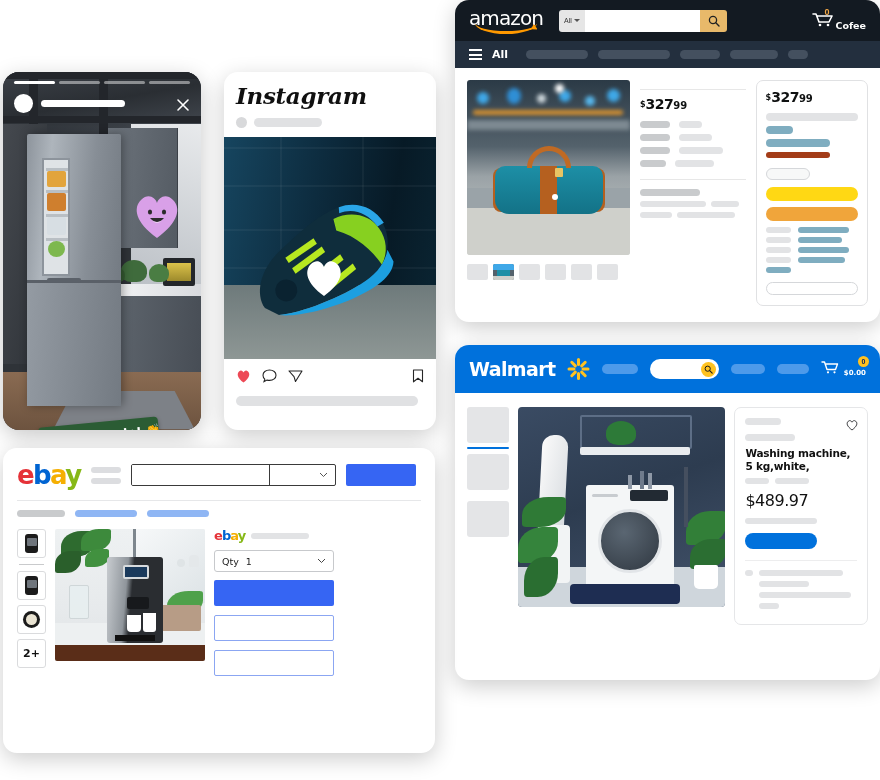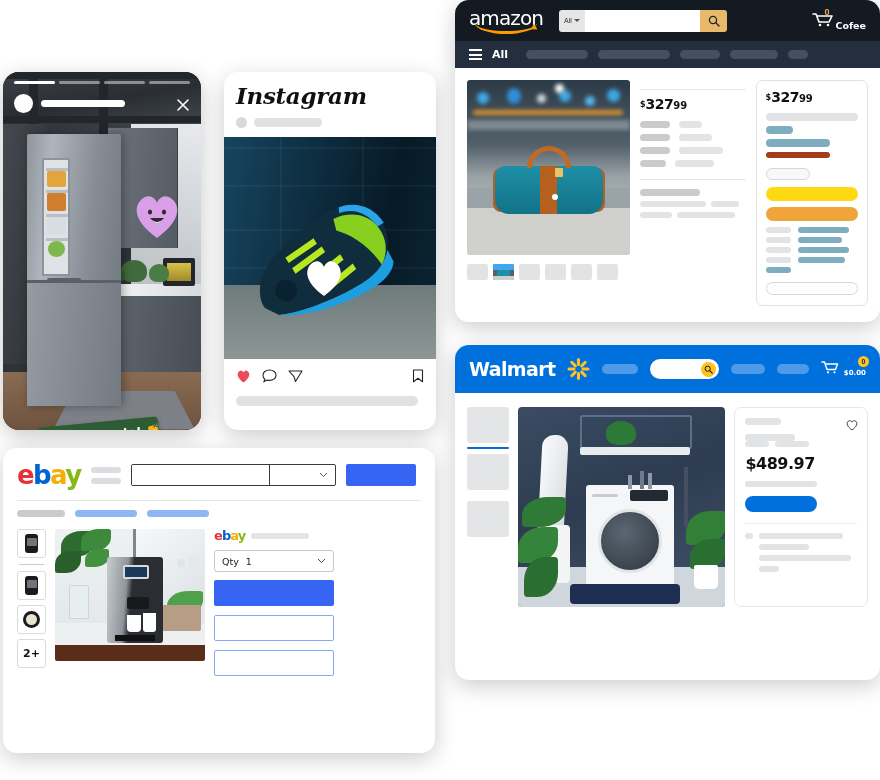--- a/index.html
+++ b/index.html
@@ -214,21 +214,21 @@
       background: linear-gradient(100deg,#fbfbfb,#d7dbdf); border-radius:12px 12px 2px 2px; transform:rotate(3deg);}
   .wm-toilet { position:absolute; left:20px; top:118px; width:32px; height:58px; background:#f2f4f5; border-radius:4px;}
   .wm-rug { position:absolute; left:52px; bottom:3px; width:110px; height:20px; background:#1e2d52; border-radius:4px;}
   .wm-floor { position:absolute; left:0; bottom:0; width:100%; height:40px; background:#cfd6dc;}
   .wm-pot { position:absolute; background:#fff; border-radius:2px 2px 5px 5px;}
   .wm-leaf { position:absolute; background:#2f7a36; border-radius:60% 10% 60% 10%;}
   .wm-buy { width:135px; border:1px solid #e5e6e8; border-radius:7px; padding:10px 10px; position:relative; min-height:200px;}
   .wm-heart { position:absolute; right:9px; top:9px; width:12px; height:12px; }
   .wm-title { font-family:"DejaVu Sans",sans-serif; font-size:10.5px; font-weight:700;
       color:#111; line-height:1.22; letter-spacing:-.2px; margin:6px 0 5px;}
-  .wm-price { font-family:"DejaVu Sans",sans-serif; font-size:16px; font-weight:700;
+  .wm-price { font-family:"DejaVu Sans",sans-serif; font-size:16px; font-weight:400;
       color:#111; letter-spacing:-.5px; margin:7px 0 8px;}
   .wm-btn { height:16px; width:72px; border-radius:99px; background:#0071dc; }
   .wm-div { height:1px; background:#ededee; margin:11px 0 9px; }
   .wm-row { display:flex; gap:6px; align-items:center; margin-bottom:5px;}
 
   
   #ebay-card {
     position:absolute; left:3px; top:448px; width:432px; height:305px;
     background:#fff; border-radius:14px; overflow:hidden;
     box-shadow: 0 6px 22px rgba(0,0,0,.20);
@@ -659,20 +659,21 @@
         <i style="position:absolute;left:166px;top:60px;width:4px;height:60px;background:#454f5f;display:block"></i>
       </div>
       <div class="wm-buy">
         <span class="wm-heart">
           <svg width="12" height="12" viewBox="0 0 12 12">
               <path d="M6 11 C0.8 7.2 0.2 4.2 2.2 2.3 C3.7 0.9 5.2 1.8 6 3.2 C6.8 1.8 8.3 0.9 9.8 2.3 C11.8 4.2 11.2 7.2 6 11 Z" fill="none" stroke="#2e2f32" stroke-width="0.9"></path>
             </svg>
         </span>
         <i class="bar" style="width:36px;height:7px;display:block"></i>
         <i class="bar" style="width:50px;height:7px;display:block;margin-top:9px"></i>
+        <div class="wm-title">Washing machine, 5 kg,white,</div>
         <div style="display:flex;gap:6px">
             <i class="bar" style="width:24px;height:6px"></i>
             <i class="bar" style="width:34px;height:6px"></i>
           </div>
         <div class="wm-price">$489.97</div>
         <i class="bar" style="width:72px;height:6px;display:block;margin-bottom:9px"></i>
         <div class="wm-btn"></div>
         <div class="wm-div"></div>
         <div class="wm-row">
             <i class="bar" style="width:8px;height:6px"></i>

